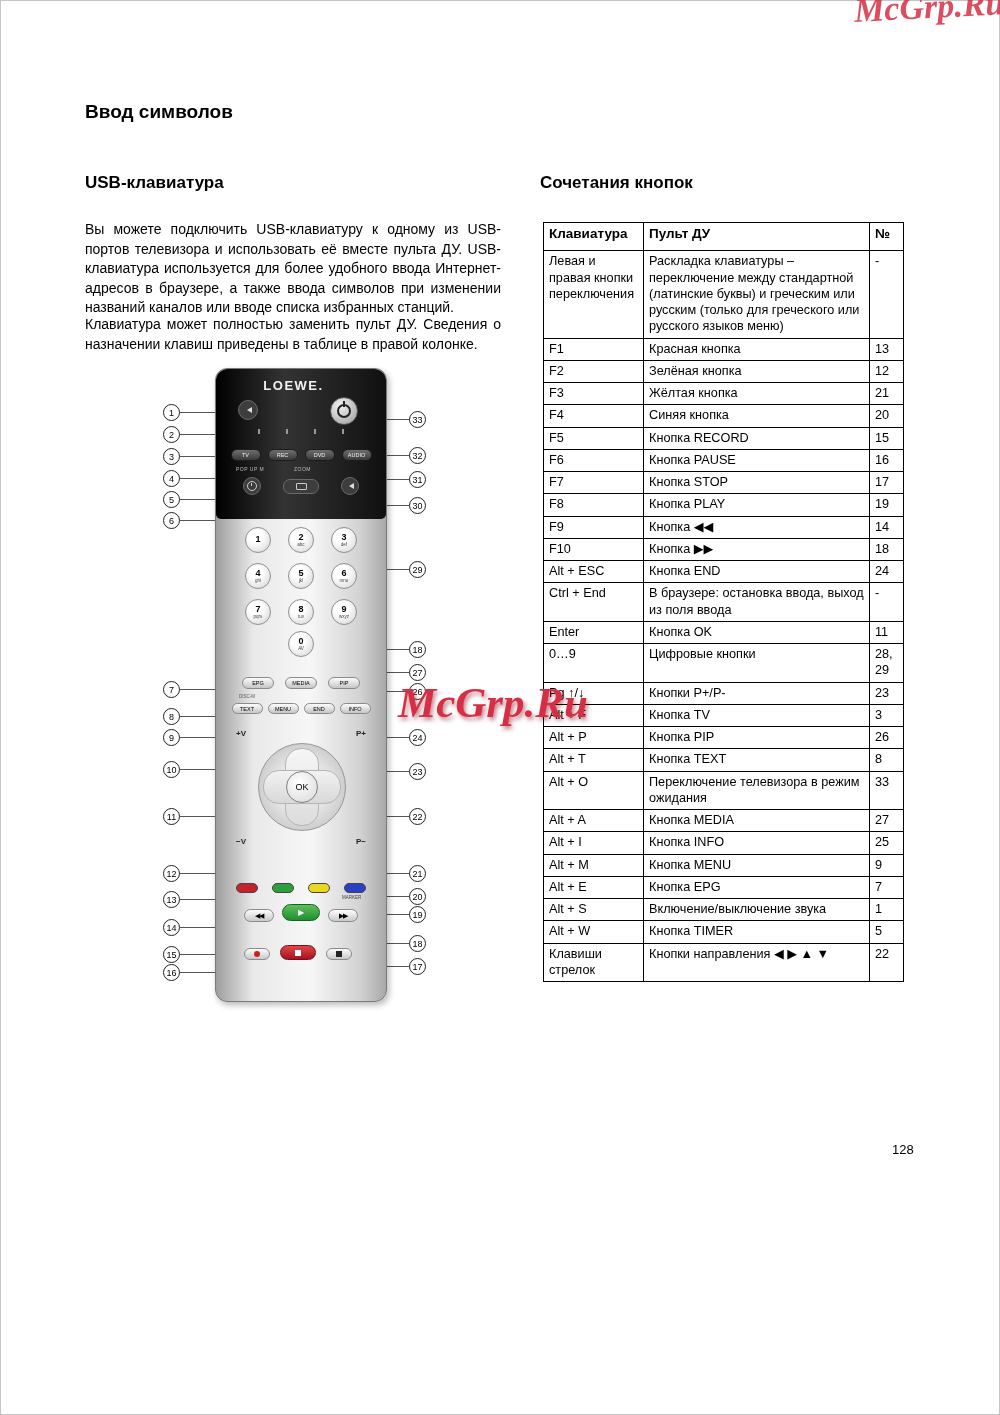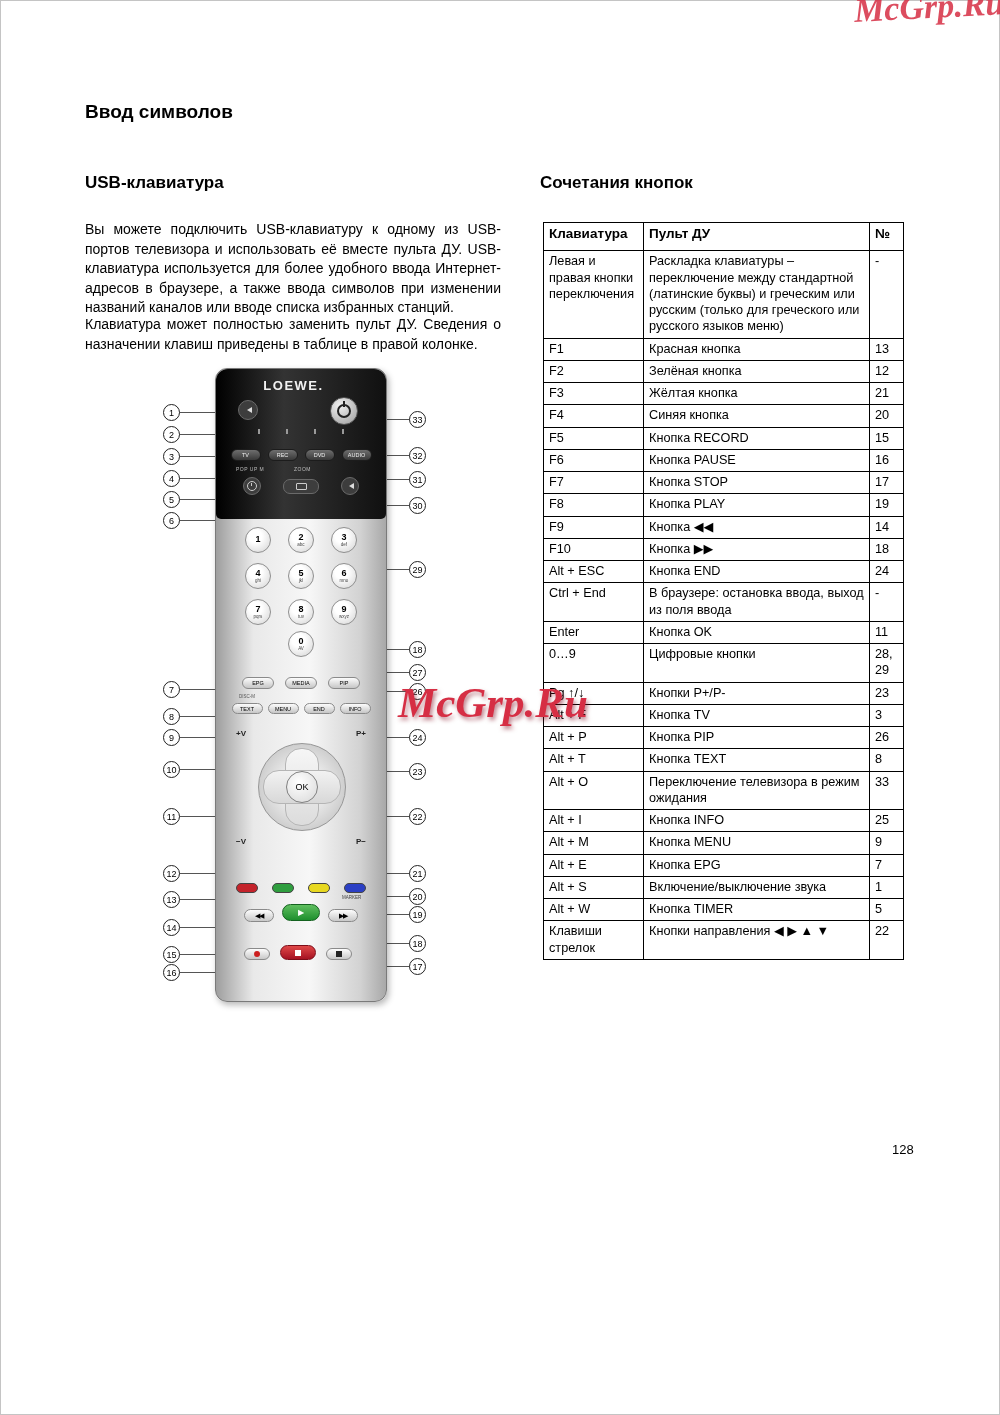--- a/index.html
+++ b/index.html
@@ -436,20 +436,25 @@
           <td>Alt + T</td>
           <td>Кнопка TEXT</td>
           <td>8</td>
         </tr>
         <tr>
           <td>Alt + O</td>
           <td>Переключение телевизора в режим ожидания</td>
           <td>33</td>
         </tr>
         <tr>
+          <td>Alt + A</td>
+          <td>Кнопка MEDIA</td>
+          <td>27</td>
+        </tr>
+        <tr>
           <td>Alt + I</td>
           <td>Кнопка INFO</td>
           <td>25</td>
         </tr>
         <tr>
           <td>Alt + M</td>
           <td>Кнопка MENU</td>
           <td>9</td>
         </tr>
         <tr>

